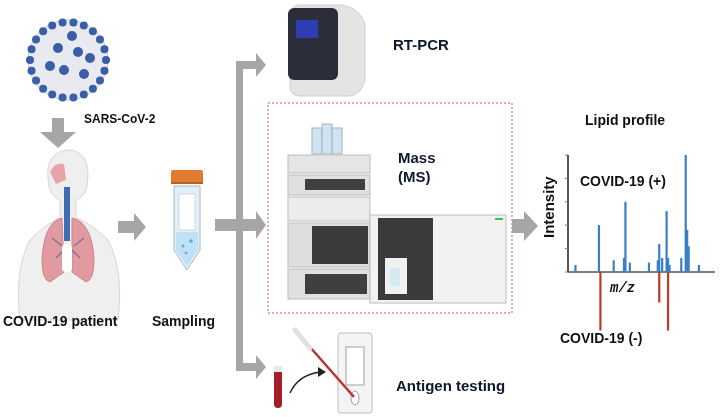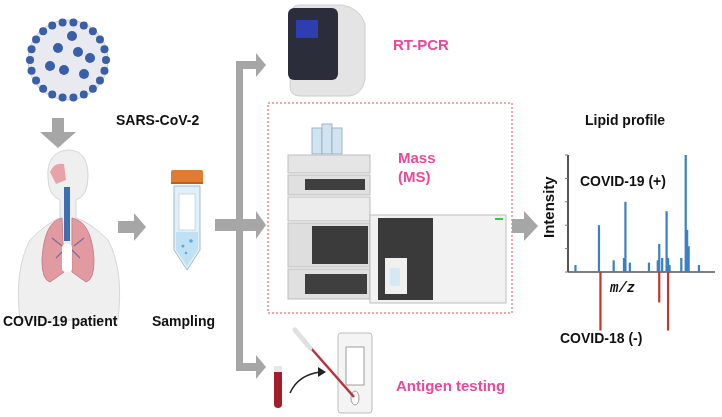--- a/index.html
+++ b/index.html
@@ -1,18 +1,18 @@
 <!DOCTYPE html>
 <html><head>
 <meta charset="utf-8">
 <style>
   html, body { margin:0; padding:0; background:#ffffff; }
   body { width:722px; height:417px; position:relative; overflow:hidden; font-family:"Liberation Sans", sans-serif; }
   .lbl { position:absolute; font-weight:bold; color:#111; white-space:nowrap; font-family:"Liberation Sans", sans-serif; }
-  .blue { color:#ec4899; }
+  .blue { color:#0f172a; }
   svg { position:absolute; left:0; top:0; }
 </style>
 </head>
 <body>
 
 <svg width="722" height="417" viewBox="0 0 722 417">
 
   <g>
     <circle cx="68" cy="60" r="40" fill="#e8eaf0" stroke="#c9ccd6"></circle>
     <g id="spikes" fill="#3a5ea8">
@@ -159,27 +159,27 @@
       <rect x="684.6" y="155" width="2.2" height="117" fill="#3b7fc4"></rect>
       <rect x="686.07" y="229.88" width="2.2" height="42.12" fill="#3b7fc4"></rect>
       <rect x="687.54" y="246.26" width="2.2" height="25.740000000000002" fill="#3b7fc4"></rect>
       <rect x="697.83" y="264.98" width="2.2" height="7.02" fill="#3b7fc4"></rect>
       <rect x="599.34" y="272" width="2.2" height="58.5" fill="#c0392b"></rect>
       <rect x="658.14" y="272" width="2.2" height="30.419999999999998" fill="#c0392b"></rect>
       <rect x="666.96" y="272" width="2.2" height="58.5" fill="#c0392b"></rect>
     </g>
 </svg>
 
-<div class="lbl" style="left:84px;top:112px;font-size:14px;margin-left:32px;">SARS-CoV-2</div>
+<div class="lbl" style="left:84px;top:112px;font-size:12px;">SARS-CoV-2</div>
 <div class="lbl" style="left:3px;top:313px;font-size:14px;">COVID-19 patient</div>
 <div class="lbl" style="left:152px;top:313px;font-size:14px;">Sampling</div>
 <div class="lbl blue" style="left:393px;top:36px;font-size:15px;">RT-PCR</div>
 <div class="lbl blue" style="left:398px;top:148px;font-size:15px;text-align:left;width:110px;line-height:19px;">
   <div>Mass</div>
   <div>(MS)</div>
 </div>
 <div class="lbl blue" style="left:396px;top:377px;font-size:15px;">Antigen testing</div>
 
 <div class="lbl" style="left:585px;top:112px;font-size:14px;">Lipid profile</div>
 <div class="lbl" style="left:580px;top:173px;font-size:14px;text-align:right;">COVID-19 (+)</div>
-<div class="lbl" style="left:560px;top:330px;font-size:14px;">COVID-18 (-)</div>
+<div class="lbl" style="left:560px;top:330px;font-size:14px;">COVID-19 (-)</div>
 <div class="lbl" style="left:610px;top:280px;font-size:14px;font-style:italic;font-family:Liberation Mono, monospace;">m/z</div>
 <div class="lbl" style="left:540px;top:238px;font-size:15px;transform:rotate(-90deg);transform-origin:left top;">Intensity</div>
 
 </body></html>

